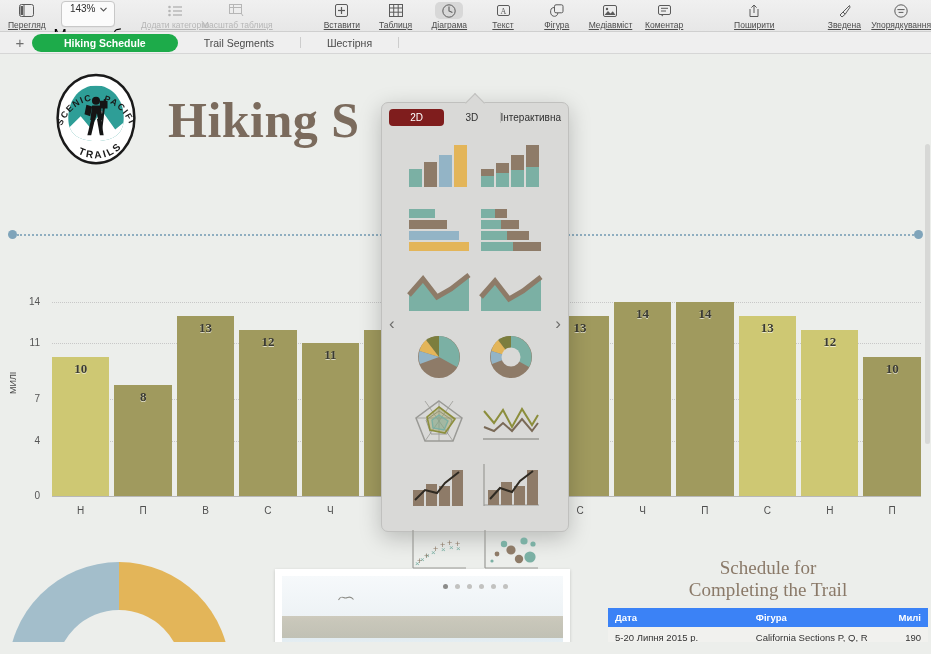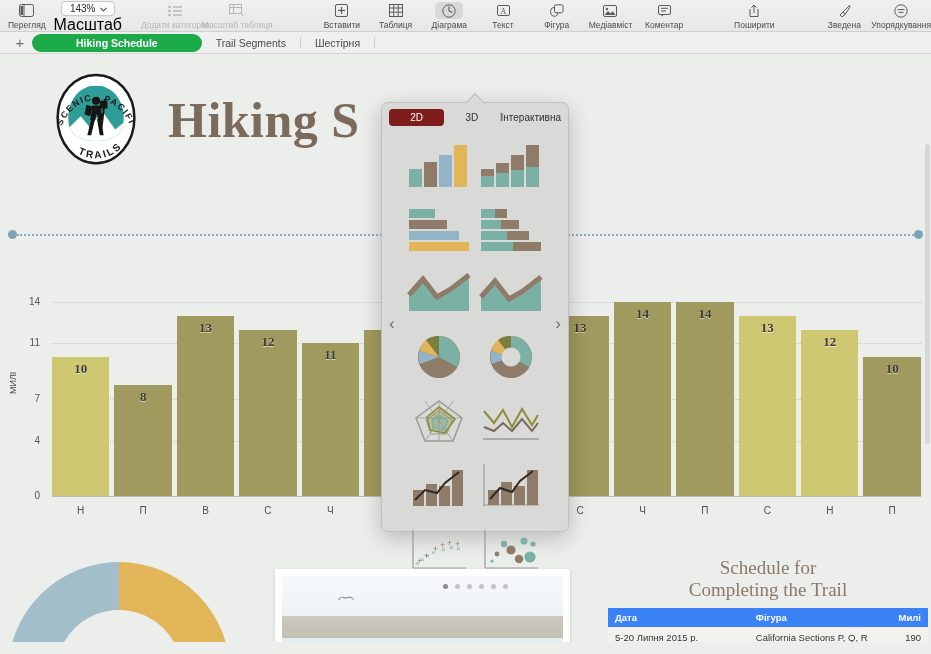--- a/index.html
+++ b/index.html
@@ -56,55 +56,55 @@
     width: 62px;
     display: flex; flex-direction: column; align-items: center;
     padding-top: 2px;
     cursor: default;
   }
   .tb-item .ico {
     height: 17px; display:flex; align-items:center; justify-content:center;
     color: #5B5B5B;
   }
   .tb-item .lbl {
-    font-size: 8.5px; color: #4C4C4C; margin-top: 1px; white-space: nowrap;
+    font-size: 8.5px; color: #4C4C4C; margin-top: 1px; white-space: nowrap; text-decoration: underline;
   }
   .tb-item.dim .ico, .tb-item.dim .lbl { color: #B6B6B6; }
   .tb-item.active .ico {
     background: #D8D8D8; border-radius: 5px; width: 28px;
   }
   .tb-zoom {
     display:flex; flex-direction: column; align-items:center; padding-top:1px; width: 68px;
   }
   .zoom-pill {
     background: #FBFBFB; border: 1px solid #C8C8C8; border-radius: 4px;
-    font-size: 10px; padding: 1px 7px 1px 8px; color: #2D2D2D;
+    font-size: 10px; padding: 1px 7px 12px 8px; color: #2D2D2D;
     display:flex; align-items:center; gap:4px;
     box-shadow: 0 0.5px 0 rgba(0,0,0,0.06);
   }
   .spacer-sm { width: 26px; }
   .spacer-md { width: 42px; }
   .spacer-lg { width: 54px; }
 
   
   .tabbar {
     height: 22px;
     background: #EFEFEF;
     border-bottom: 1px solid #D6D6D6;
     display: flex; align-items: center;
     padding-left: 8px;
     position: relative;
   }
   .tab-plus { font-size: 15px; color: #6E6E6E; width: 24px; text-align:center; line-height:1;}
   .tab {
     font-size: 10.5px; color: #4A4A4A;
-    padding: 2px 14px; border-radius: 9px;
+    padding: 2px 26px; border-radius: 9px;
     white-space: nowrap;
   }
-  .tab.sel { background: #1DAB4A; color: #fff; font-weight: bold; padding: 3px 44px; }
+  .tab.sel { background: #1DAB4A; color: #fff; font-weight: bold; padding: 3px 32px; }
   .tab-div { width:1px; height:11px; background:#CDCDCD; }
 
   
   .canvas {
     position: relative;
     height: 588px;
     background: #ECEEEB;
     overflow: hidden;
   }
 

